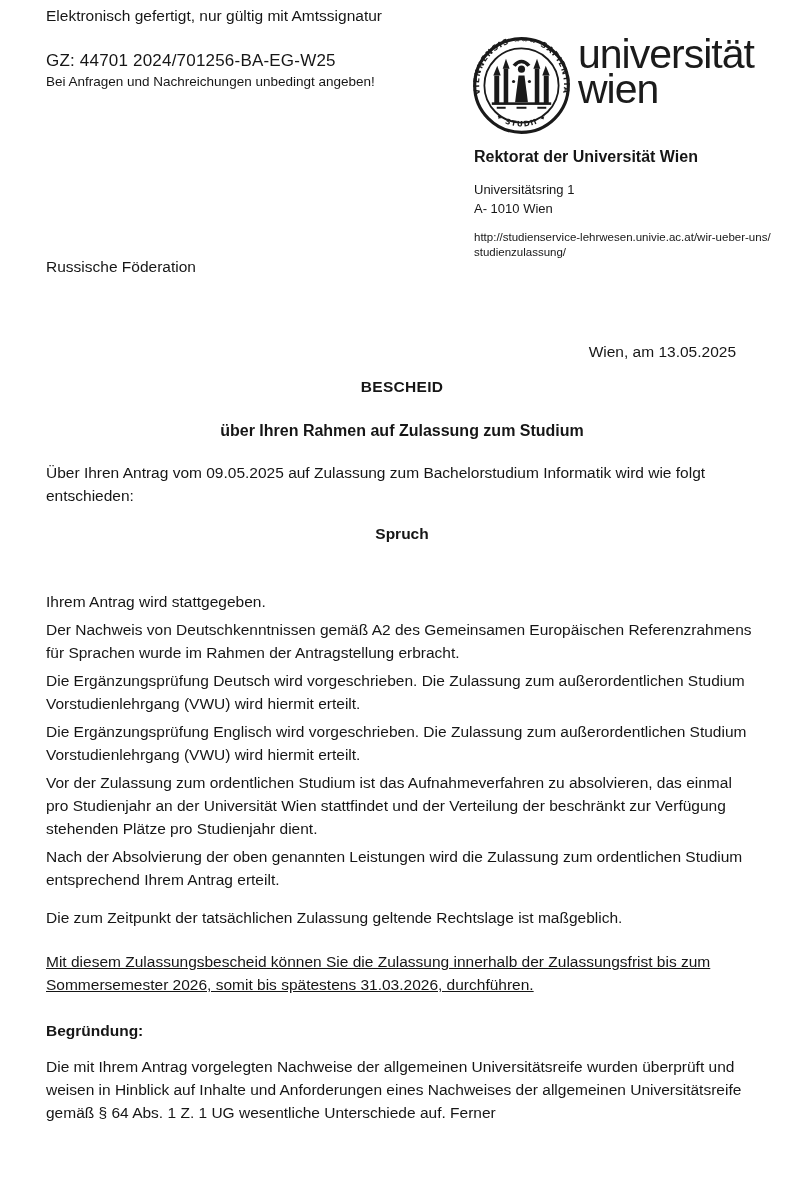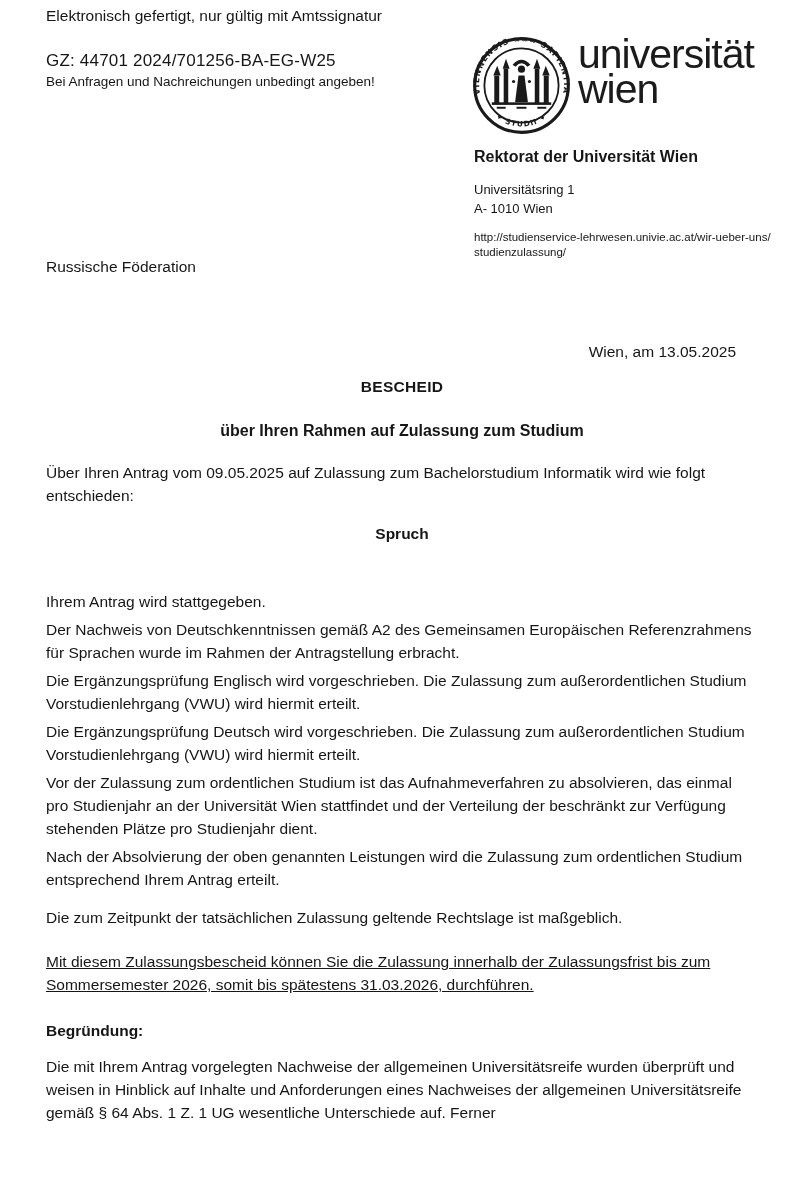--- a/index.html
+++ b/index.html
@@ -124,22 +124,22 @@
   <div class="content">
     <div class="h-title">BESCHEID</div>
     <div class="h-subtitle">über Ihren Rahmen auf Zulassung zum Studium</div>
     <p class="intro">Über Ihren Antrag vom 09.05.2025 auf Zulassung zum Bachelorstudium Informatik wird wie folgt entschieden:</p>
 
     <div class="h-spruch">Spruch</div>
 
     <div class="spruch">
       <p class="first">Ihrem Antrag wird stattgegeben.</p>
       <p>Der Nachweis von Deutschkenntnissen gemäß A2 des Gemeinsamen Europäischen Referenzrahmens für Sprachen wurde im Rahmen der Antragstellung erbracht.</p>
+      <p>Die Ergänzungsprüfung Deutsch wird vorgeschrieben. Die Zulassung zum außerordentlichen Studium Vorstudienlehrgang (VWU) wird hiermit erteilt.</p>
       <p>Die Ergänzungsprüfung Englisch wird vorgeschrieben. Die Zulassung zum außerordentlichen Studium Vorstudienlehrgang (VWU) wird hiermit erteilt.</p>
-      <p>Die Ergänzungsprüfung Deutsch wird vorgeschrieben. Die Zulassung zum außerordentlichen Studium Vorstudienlehrgang (VWU) wird hiermit erteilt.</p>
       <p>Vor der Zulassung zum ordentlichen Studium ist das Aufnahmeverfahren zu absolvieren, das einmal pro Studienjahr an der Universität Wien stattfindet und der Verteilung der beschränkt zur Verfügung stehenden Plätze pro Studienjahr dient.</p>
       <p>Nach der Absolvierung der oben genannten Leistungen wird die Zulassung zum ordentlichen Studium entsprechend Ihrem Antrag erteilt.</p>
       <p class="gap-md">Die zum Zeitpunkt der tatsächlichen Zulassung geltende Rechtslage ist maßgeblich.</p>
       <p class="gap-lg">Mit diesem Zulassungsbescheid können Sie die Zulassung innerhalb der Zulassungsfrist bis zum Sommersemester 2026, somit bis spätestens 31.03.2026, durchführen.</p>
     </div>
 
     <div class="h-begruendung">Begründung:</div>
     <p class="begruendung-text">Die mit Ihrem Antrag vorgelegten Nachweise der allgemeinen Universitätsreife wurden überprüft und weisen in Hinblick auf Inhalte und Anforderungen eines Nachweises der allgemeinen Universitätsreife gemäß § 64 Abs. 1 Z. 1 UG wesentliche Unterschiede auf. Ferner</p>
   </div>
 

